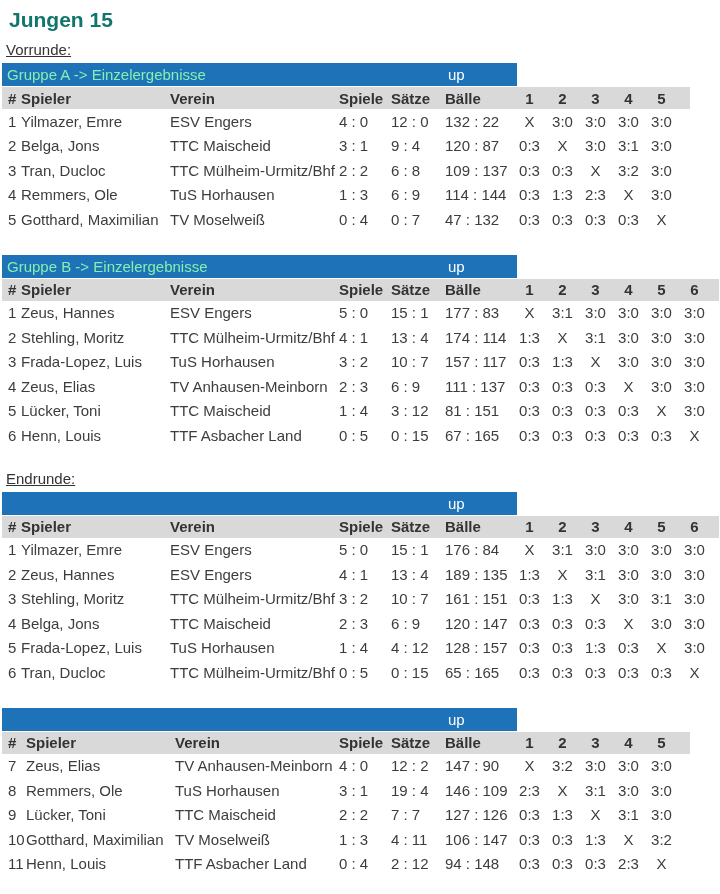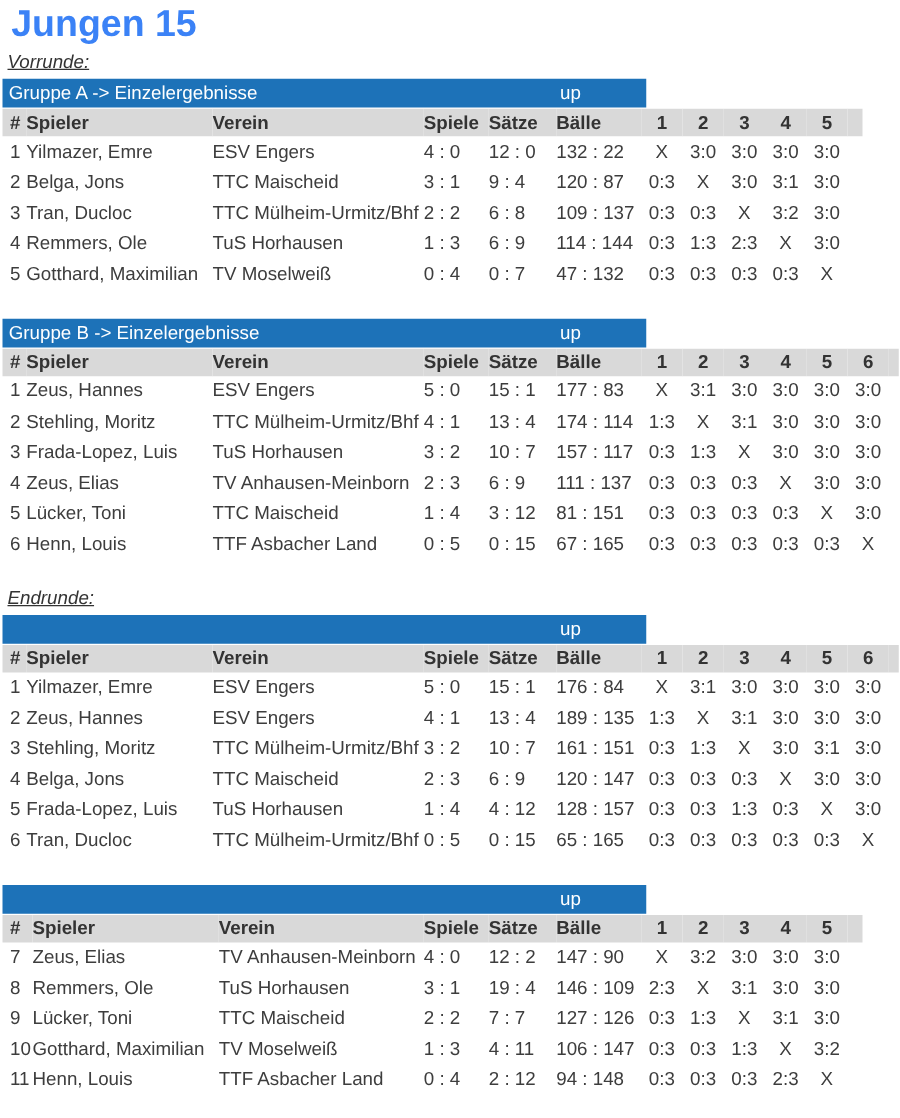--- a/index.html
+++ b/index.html
@@ -4,35 +4,35 @@
 <style>
   html,body { margin:0; padding:0; background:#ffffff; }
   body {
     width:720px; height:894px; overflow:hidden;
     font-family:"Liberation Sans","DejaVu Sans",sans-serif;
     color:#3d3d3d;
     -webkit-font-smoothing:antialiased;
   }
   .page { padding:4px 0 0 2px; }
   h1.page-title {
-    font-size:30px; font-weight:700; color:#3b82f6;
+    font-size:21px; font-weight:700; color:#0f766e;
     margin:2px 0 8px 7px; line-height:28px;
   }
   .round-label {
     font-size:15px; color:#333; text-decoration:underline;
-    margin:0 0 5px 4px; line-height:16px;font-style:italic;
+    margin:0 0 5px 4px; line-height:16px;
   }
   .group { margin-bottom:23px; }
   .group-bar {
     position:relative; width:515px; height:23px;
     background:#1d72b8;
   }
   .group-bar .gtitle {
     position:absolute; left:5px; top:0; line-height:23px;
-    color:#ffffff; font-size:15px; white-space:nowrap;
+    color:#86efac; font-size:15px; white-space:nowrap;
   }
   .group-bar .up-link {
     position:absolute; left:446px; top:0; line-height:23px;
     color:#ffffff; font-size:15px; text-decoration:none; cursor:pointer;
   }
   table.results {
     border-collapse:separate; border-spacing:0;
     table-layout:fixed; margin-top:1px;
   }
   table.results th {

